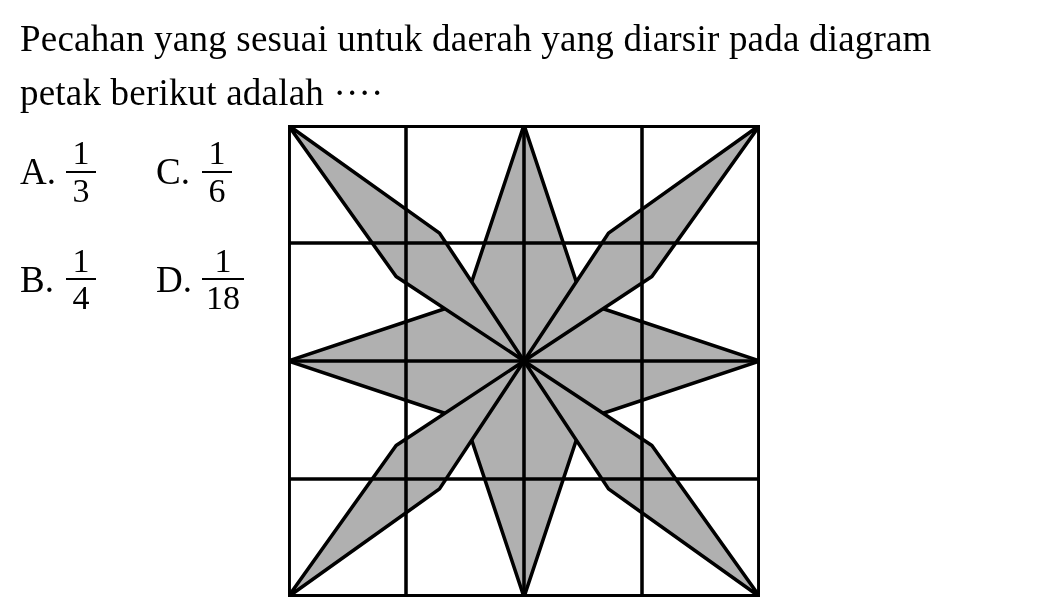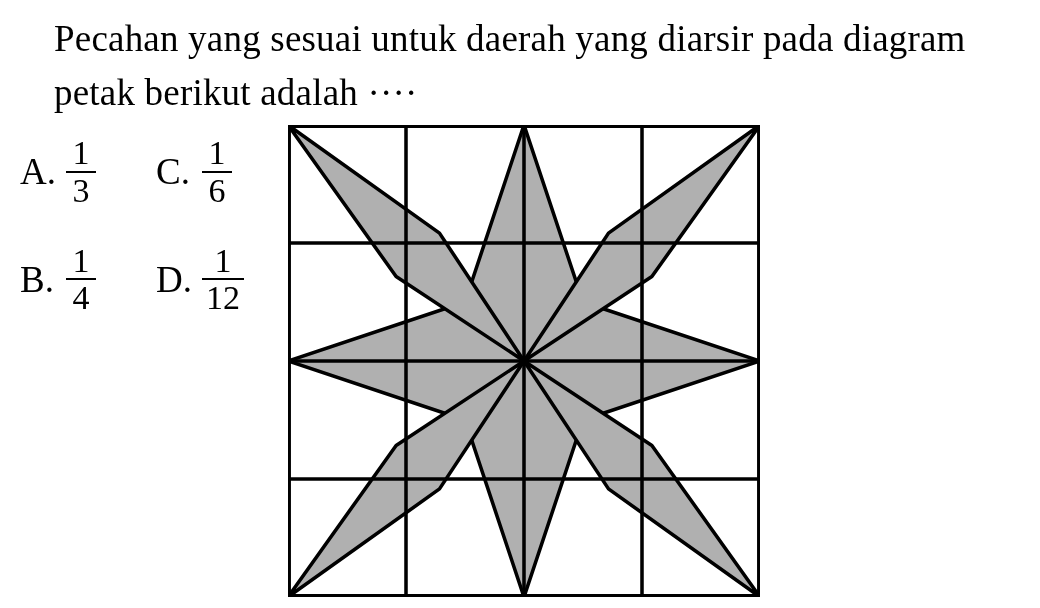--- a/index.html
+++ b/index.html
@@ -10,21 +10,20 @@
       font-size: 36px;
       color: #000;
       padding: 12px 20px 20px 20px;
       background: #fff;
       line-height: 1.45;
     }
     .question-text {
       margin-bottom: 10px;
       font-size: 37px;
       letter-spacing: 0.2px;
-      margin-left: 34px;
     }
     .content-row {
       display: flex;
       gap: 44px;
     }
     .options-col {
       display: flex;
       gap: 60px;
       padding-top: 6px;
     }
@@ -94,21 +93,21 @@
           <span class="num">1</span>
           <span class="bar"></span>
           <span class="den">6</span>
         </span>
       </div>
       <div class="opt">
         <span class="opt-letter">D.</span>
         <span class="frac">
           <span class="num">1</span>
           <span class="bar"></span>
-          <span class="den">12</span>
+          <span class="den">18</span>
         </span>
       </div>
     </div>
   </div>
 
   <div class="diagram-block">
     <svg id="diagram-svg" width="472" height="472" viewBox="0 0 400 400">
         <polygon points="200,0 150,150 200,200 250,150" fill="#b0b0b0" stroke="#000" stroke-width="3" stroke-linejoin="round"></polygon>
         <polygon points="400,200 250,150 200,200 250,250" fill="#b0b0b0" stroke="#000" stroke-width="3" stroke-linejoin="round"></polygon>
         <polygon points="200,400 250,250 200,200 150,250" fill="#b0b0b0" stroke="#000" stroke-width="3" stroke-linejoin="round"></polygon>

